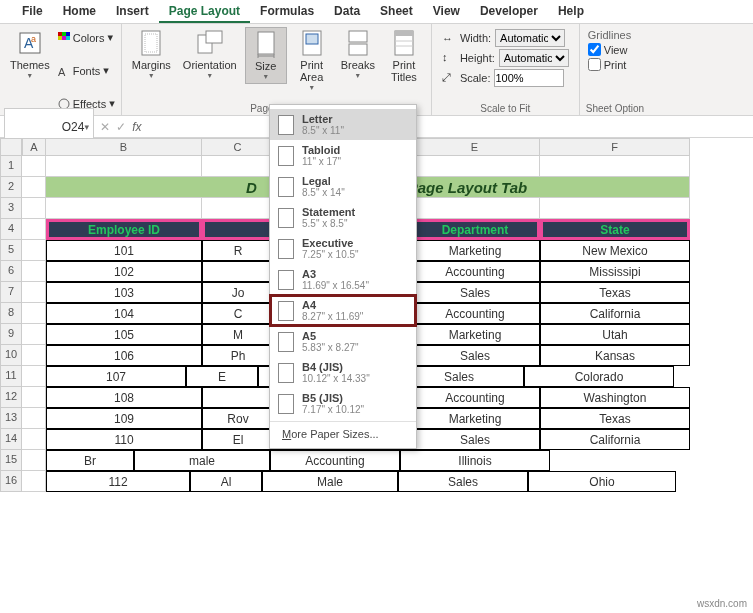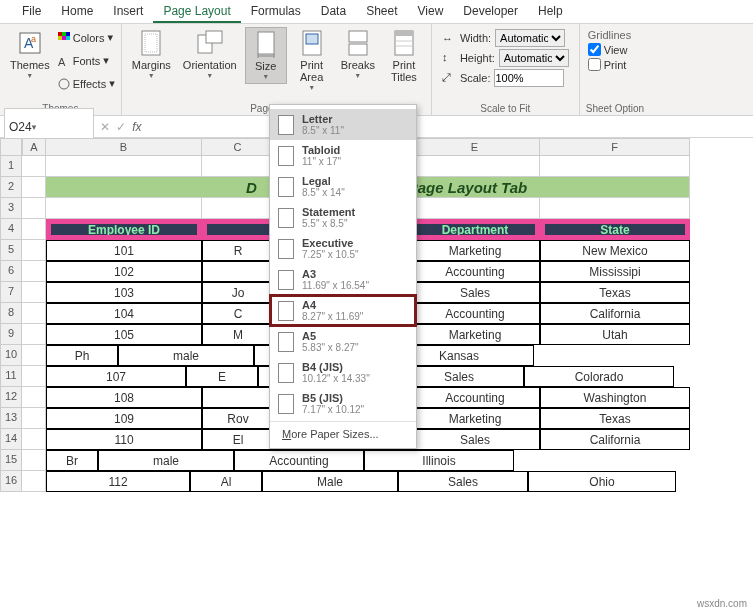--- a/index.html
+++ b/index.html
@@ -1,69 +1,69 @@
 <!DOCTYPE html>
 <html><head>
 <meta charset="utf-8">
 <style>
 * { box-sizing: border-box; margin: 0; padding: 0; font-family: "Segoe UI", Arial, sans-serif; }
 body { background: #fff; font-size: 12px; color: #333; width: 753px; height: 613px; overflow: hidden; position: relative; }
 
 
-.ribbon-tabs { display: flex; border-bottom: 1px solid #d4d4d4; height: 24px; padding-left: 12px; background: #fff; }
+.ribbon-tabs { display: flex; border-bottom: 1px solid #d4d4d4; height: 24px; padding-left: 12px; background: #fff; font-weight: bold; }
 .ribbon-tab { padding: 4px 10px; cursor: pointer; font-size: 12px; }
 .ribbon-tab.active { color: #217346; border-bottom: 2px solid #217346; }
 
 
 .ribbon { display: flex; height: 92px; border-bottom: 1px solid #d4d4d4; background: #f3f2f1; }
 .ribbon-group { border-right: 1px solid #d4d4d4; padding: 3px 6px 1px; display: flex; flex-direction: column; justify-content: space-between; }
 .ribbon-group-label { text-align: center; font-size: 10px; color: #666; padding-top: 2px; }
 .ribbon-group-body { display: flex; align-items: flex-start; gap: 4px; }
 
 .big-btn { display: flex; flex-direction: column; align-items: center; padding: 2px 4px; cursor: pointer; min-width: 42px; }
 .big-btn .icon-box { width: 28px; height: 28px; display:flex; align-items:center; justify-content:center; }
 .big-btn .lbl { font-size: 11px; text-align: center; line-height: 12px; margin-top: 2px; }
 .big-btn .chev { font-size: 8px; color: #666; }
 .big-btn.active { background: #d2d0ce; border:1px solid #b0b0b0; }
 
-.themes-opts { display:flex; flex-direction:column; gap:2px; font-size:11px; }
+.themes-opts { display:flex; flex-direction:column; gap:12px; font-size:11px; }
 .themes-opts .row { display:flex; align-items:center; gap:3px; cursor:pointer; }
 .themes-opts .row .sw{width:12px;height:12px;display:inline-block;}
 
 .scale-group { display:flex; flex-direction:column; gap:2px; font-size:11px; padding:2px 4px; }
 .scale-row { display:flex; align-items:center; gap:4px; }
 .scale-row .icon{width:14px;height:14px;}
 .scale-row select, .scale-row input { font-size:11px; height:18px; border:1px solid #ababab; }
 .scale-row .spin{width:70px;}
 
 .sheet-opt { display:flex; flex-direction:column; gap:2px; font-size:11px; padding:2px 2px; }
 .sheet-opt .hdr{color:#666;}
 .sheet-opt label{display:flex;align-items:center;gap:3px;}
 
 
 .formula-bar { display:flex; height:22px; border-bottom:1px solid #d4d4d4; align-items:center; }
-.name-box { width:90px; border:1px solid #ccc; margin:2px 0 2px 4px; padding:11px 4px; font-size:12px; background:#fff; display:flex; justify-content:flex-start; align-items:center;}
+.name-box { width:90px; border:1px solid #ccc; margin:2px 0 2px 4px; padding:11px 4px; font-size:12px; background:#fff; display:flex; justify-content:flex-end; align-items:center;}
 .name-box .dd{font-size:9px;color:#666;}
 .fx-area{display:flex;align-items:center;gap:6px;padding-left:6px;}
 .fx-lbl{font-style:italic;color:#666;}
 
 
 .grid-wrap{position:relative;}
 .col-headers{display:flex;margin-left:22px;height:18px;}
 .col-h{border:1px solid #ccc;border-left:none;background:#f0f0f0;font-size:11px;text-align:center;line-height:16px;color:#555;}
 .col-h:first-child{border-left:1px solid #ccc;}
 .corner{width:22px;height:18px;border:1px solid #ccc;background:#f0f0f0;position:absolute;left:0;top:0;}
 
 .rows{}
 .row{display:flex;height:21px;}
 .row-h{width:22px;border:1px solid #ccc;border-top:none;background:#f0f0f0;font-size:11px;text-align:center;line-height:19px;color:#555;}
 .cell{border-right:1px solid #d0d0d0;border-bottom:1px solid #d0d0d0;font-size:12px;padding:1px 4px;overflow:hidden;white-space:nowrap;display:flex;align-items:center;}
 
 .banner{background:#a8d08d;color:#1e4e1e;font-weight:bold;font-style:italic;font-size:15px;justify-content:center;}
-.th{background:#2f3b55;color:#86efac;font-weight:bold;justify-content:center;border:5px solid #ec4899;}
+.th{background:#2f3b55;color:#22c55e;font-weight:bold;justify-content:center;border:3px solid #ec4899;}
 .td{border:1px solid #000;justify-content:center;background:#fff;}
 
 
 .size-menu{position:absolute;left:269px;top:104px;width:148px;background:#fff;border:1px solid #c0c0c0;box-shadow:2px 2px 6px rgba(0,0,0,0.25);z-index:50;padding:4px 0;}
 .size-item{display:flex;align-items:center;gap:8px;padding:4px 8px;cursor:pointer;}
 .size-item.sel{background:#d9d9d9;}
 .size-item.hl{outline:3px solid #7a1a1a;outline-offset:-2px;}
 .size-page{width:16px;height:20px;border:1px solid #888;background:#fff;flex-shrink:0;}
 .size-txt .nm{font-weight:bold;font-size:11px;color:#444;}
 .size-txt .dm{font-size:10px;color:#888;}
@@ -339,20 +339,21 @@
         <div class="cell " style="width: 24px;"></div>
         <div class="cell td" style="width: 156px;">105</div>
         <div class="cell td" style="width: 72px;">M</div>
         <div class="cell td" style="width: 136px;">male</div>
         <div class="cell td" style="width: 130px;">Marketing</div>
         <div class="cell td" style="width: 150px;">Utah</div>
       </div>
       <div class="row">
         <div class="row-h">10</div>
         <div class="cell " style="width: 24px;"></div>
+        <div class="cell td" style="width: 156px;">106</div>
         <div class="cell td" style="width: 72px;">Ph</div>
         <div class="cell td" style="width: 136px;">male</div>
         <div class="cell td" style="width: 130px;">Sales</div>
         <div class="cell td" style="width: 150px;">Kansas</div>
       </div>
       <div class="row">
         <div class="row-h">11</div>
         <div class="cell " style="width: 24px;"></div>
         <div class="cell td" style="width: 140px;">107</div>
         <div class="cell td" style="width: 72px;">E</div>
@@ -383,21 +384,21 @@
         <div class="cell " style="width: 24px;"></div>
         <div class="cell td" style="width: 156px;">110</div>
         <div class="cell td" style="width: 72px;">El</div>
         <div class="cell td" style="width: 136px;">male</div>
         <div class="cell td" style="width: 130px;">Sales</div>
         <div class="cell td" style="width: 150px;">California</div>
       </div>
       <div class="row">
         <div class="row-h">15</div>
         <div class="cell " style="width: 24px;"></div>
-        <div class="cell td" style="width: 52px;">Br</div>
+        <div class="cell td" style="width: 88px;">Br</div>
         <div class="cell td" style="width: 136px;">male</div>
         <div class="cell td" style="width: 130px;">Accounting</div>
         <div class="cell td" style="width: 150px;">Illinois</div>
       </div>
       <div class="row">
         <div class="row-h">16</div>
         <div class="cell " style="width: 24px;"></div>
         <div class="cell td" style="width: 144px;">112</div>
         <div class="cell td" style="width: 72px;">Al</div>
         <div class="cell td" style="width: 136px;">Male</div>

